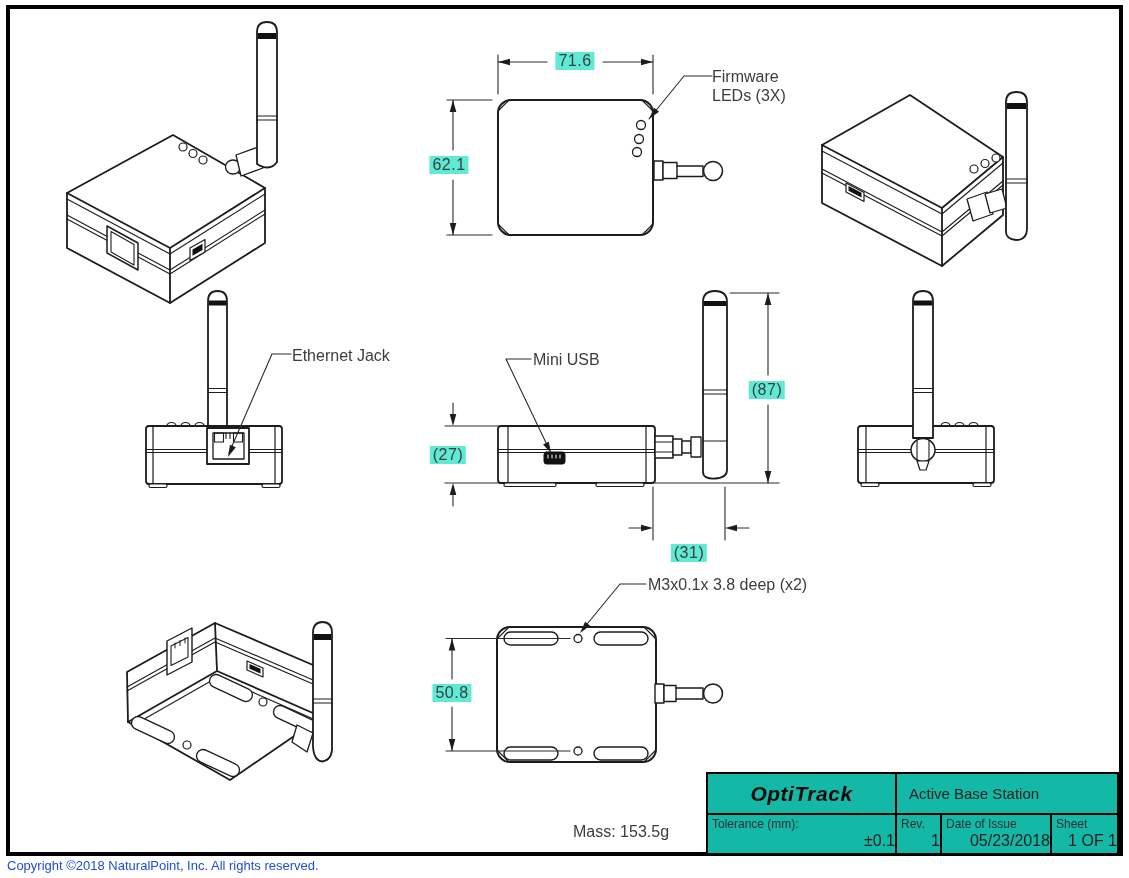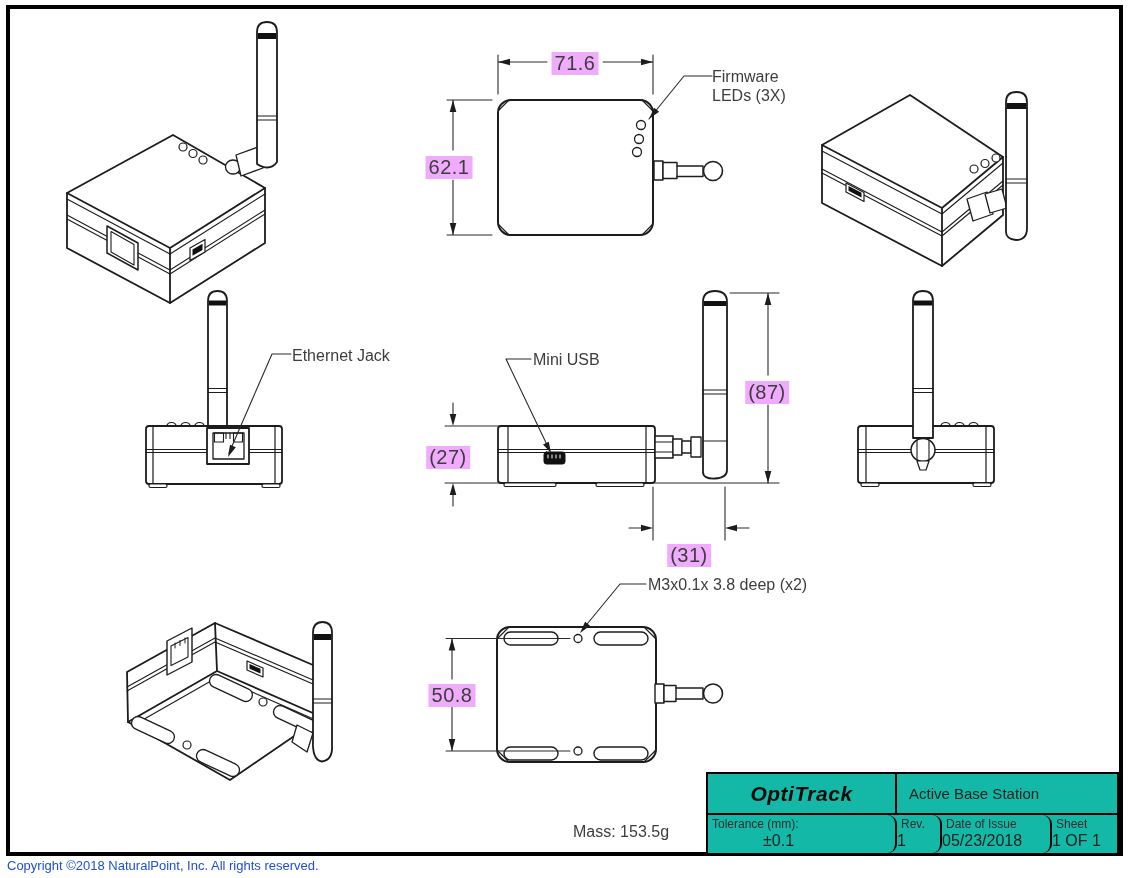--- a/index.html
+++ b/index.html
@@ -1,33 +1,33 @@
 <!DOCTYPE html>
 <html><head>
 <meta charset="utf-8">
 <style>
   html,body{margin:0;padding:0;background:#fff;}
   body{width:1129px;height:878px;position:relative;font-family:"Liberation Sans",sans-serif;color:#3d3d3d;overflow:hidden;}
   .sheet-border{position:absolute;left:6px;top:5px;width:1117px;height:851px;border:4px solid #000;box-sizing:border-box;background:#fff;}
   svg.art{position:absolute;left:0;top:0;}
   .lbl{position:absolute;font-size:16px;color:#3d3d3d;white-space:nowrap;line-height:19px;}
-  .dim{position:absolute;font-size:20px;color:#3d3d3d;white-space:nowrap;background:#f0abfc;padding:0 3px;transform:translateX(-50%);letter-spacing:0.5px;}
+  .dim{position:absolute;font-size:16px;color:#3d3d3d;white-space:nowrap;background:#5eead4;padding:0 3px;transform:translateX(-50%);letter-spacing:0.5px;}
   .mass{position:absolute;left:573px;top:823px;font-size:16px;color:#3d3d3d;}
   .copyright{position:absolute;left:7px;top:858px;font-size:13px;color:#1d4ed8;}
   
   .tblock{position:absolute;left:706px;top:772px;width:413px;height:83px;border:2px solid #000;box-sizing:border-box;background:#14b8a6;display:flex;flex-direction:column;}
   .tb-row1{height:39px;border-bottom:2px solid #000;display:flex;}
   .tb-logo{width:189px;border-right:2px solid #000;display:flex;align-items:center;justify-content:center;box-sizing:border-box;}
   .tb-logo span{font-size:21px;font-weight:bold;font-style:italic;letter-spacing:0.5px;color:#0a0a0a;}
   .tb-title{flex:1;display:flex;align-items:center;padding-left:12px;font-size:15px;color:#1f1f1f;}
   .tb-row2{flex:1;display:flex;}
-  .tb-cell{position:relative;box-sizing:border-box;border-right:2px solid #000;border-radius:9px;}
+  .tb-cell{position:relative;box-sizing:border-box;border-right:2px solid #000;}
   .tb-cell:last-child{border-right:none;}
   .tb-cell .cl{position:absolute;left:4px;top:2px;font-size:12px;color:#2e2e2e;white-space:nowrap;}
-  .tb-cell .cv{position:absolute;bottom:3px;left:0;right:0;text-align:left;font-size:16px;color:#1f1f1f;white-space:nowrap;}
+  .tb-cell .cv{position:absolute;bottom:3px;left:0;right:0;text-align:right;font-size:16px;color:#1f1f1f;white-space:nowrap;}
   .c-tol{width:189px;} .c-tol .cv{padding-left:55px;}
   .c-rev{width:45px;} .c-date{width:110px;} .c-sheet{flex:1;}
 </style>
 </head>
 <body>
 
 <div class="sheet-border"></div>
 
 <svg class="art" width="1129" height="878" viewBox="0 0 1129 878">
 <g fill="none" stroke="#1c1c1c" stroke-linecap="round" stroke-linejoin="round">

